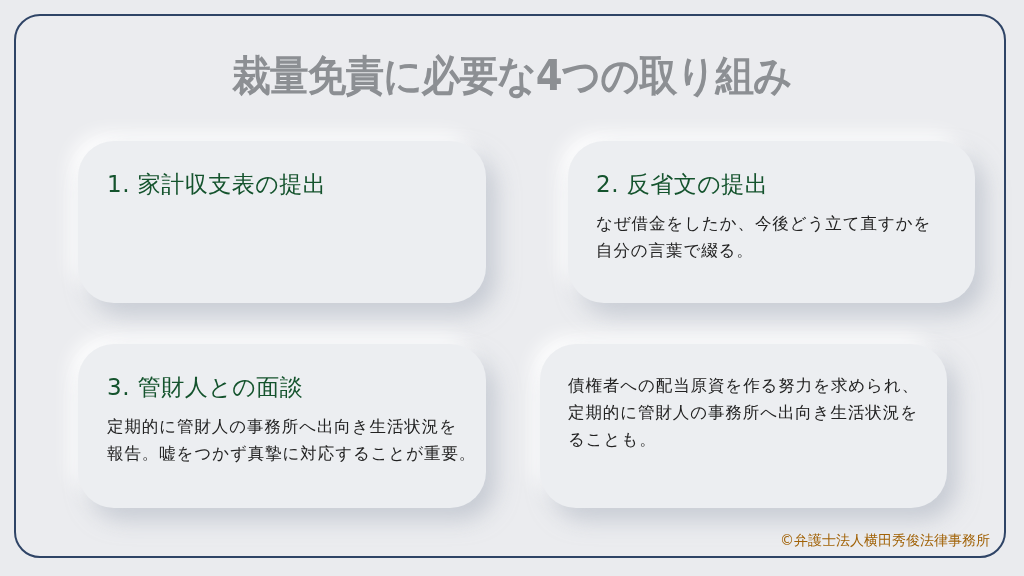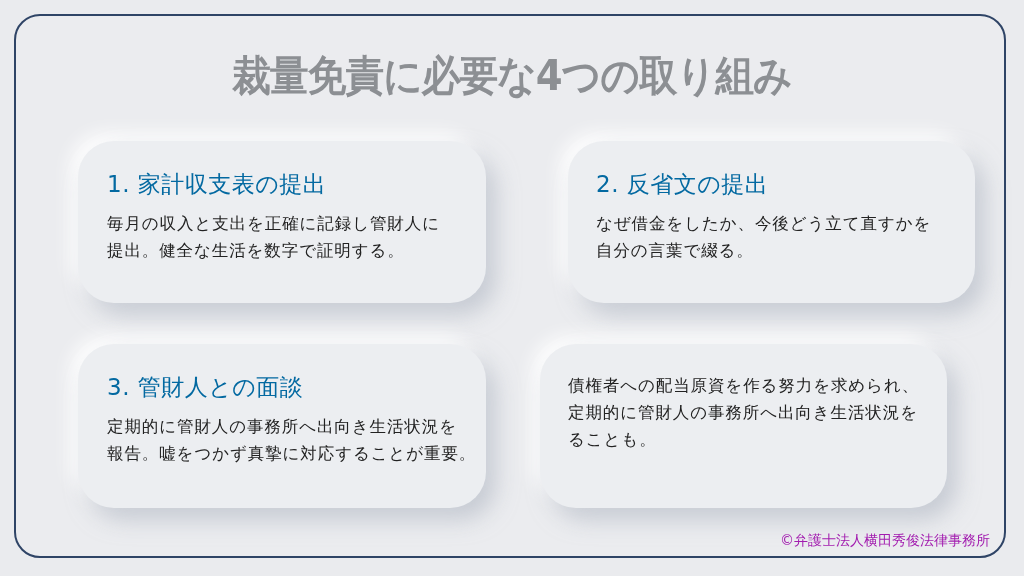--- a/index.html
+++ b/index.html
@@ -50,21 +50,21 @@
       padding: 28px 20px 0 29px;
     }
     .card-1 { left: 78px;  top: 141px; width: 408px; height: 162px; }
     .card-2 { left: 568px; top: 141px; width: 407px; height: 162px; padding-left: 28px; }
     .card-3 { left: 78px;  top: 344px; width: 408px; height: 164px; }
     .card-4 { left: 540px; top: 344px; width: 407px; height: 164px; padding-left: 28px; }
 
     .card-heading {
       font-size: 23px;
       line-height: 30px;
-      color: #0369a1;
+      color: #14532d;
       font-weight: normal;
       margin: 0 0 11px 0;
       white-space: nowrap;
       letter-spacing: 0.5px;
     }
     .card-body {
       font-size: 16.5px;
       line-height: 27px;
       color: #222222;
       margin: 0;
@@ -73,37 +73,33 @@
     .card-body span {
       display: block;
       white-space: nowrap;
     }
     .copyright {
       position: absolute;
       right: 34px;
       top: 531px;
       font-size: 14px;
       line-height: 18px;
-      color: #a21caf;
+      color: #a16207;
       white-space: nowrap;
     }
   </style>
 </head>
 <body>
 
 <div class="frame"></div>
 
 <div class="title">裁量免責に必要な4つの取り組み</div>
 
 <div class="card card-1">
   <h2 class="card-heading">1. 家計収支表の提出</h2>
-  <p class="card-body">
-    <span>毎月の収入と支出を正確に記録し管財人に</span>
-    <span>提出。健全な生活を数字で証明する。</span>
-  </p>
 </div>
 
 <div class="card card-2">
   <h2 class="card-heading">2. 反省文の提出</h2>
   <p class="card-body">
     <span>なぜ借金をしたか、今後どう立て直すかを</span>
     <span>自分の言葉で綴る。</span>
   </p>
 </div>
 

